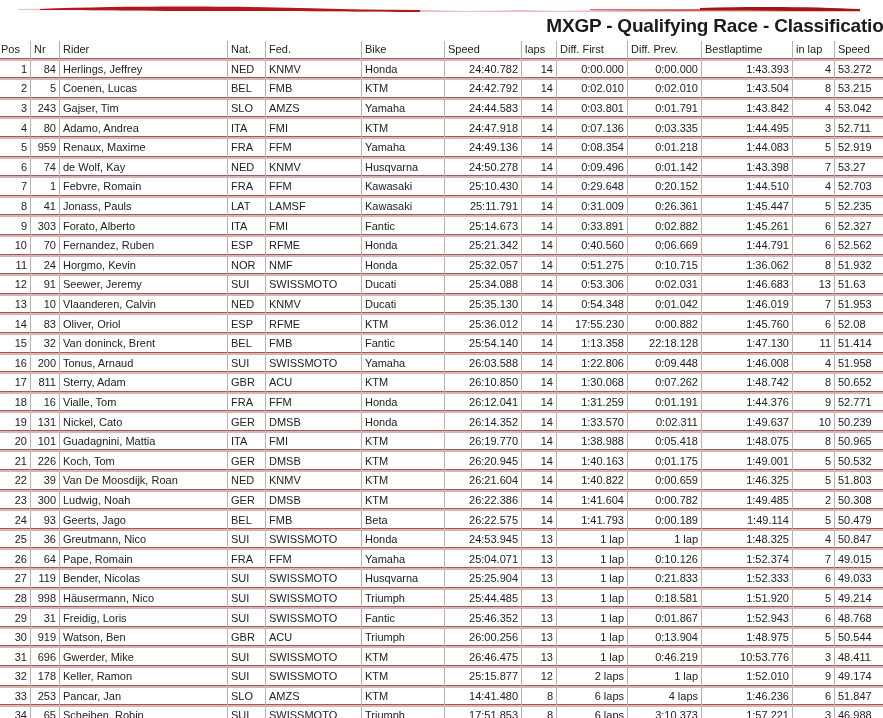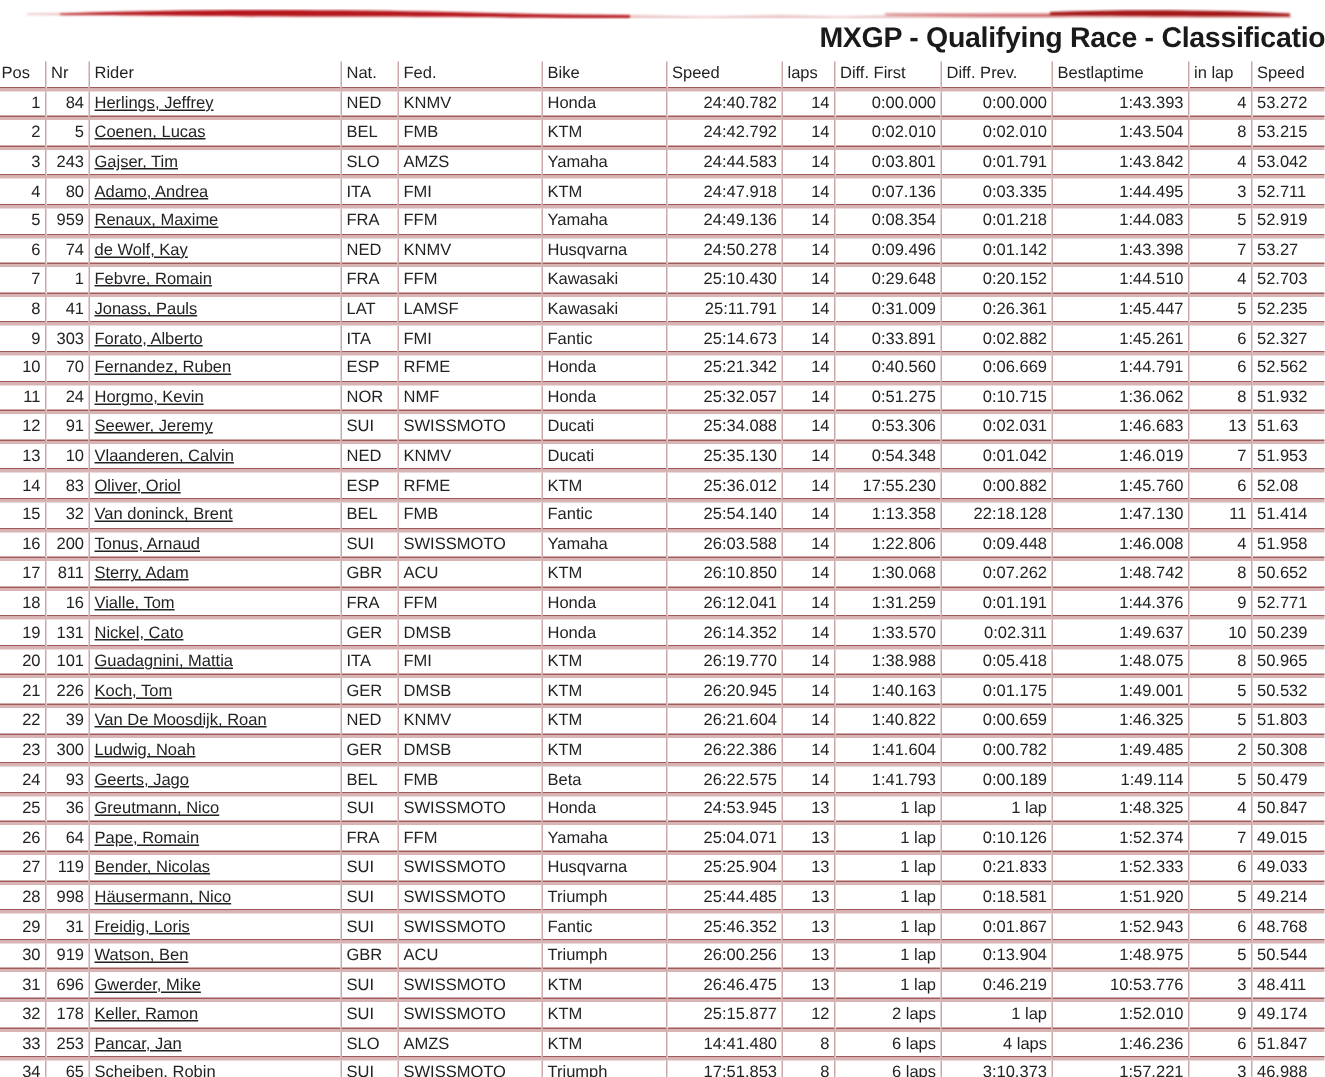--- a/index.html
+++ b/index.html
@@ -3,21 +3,21 @@
   <meta charset="utf-8">
   <style>
     html, body { margin: 0; padding: 0; background: #ffffff; }
     body { width: 883px; height: 718px; overflow: hidden; position: relative; font-family: "Liberation Sans", "DejaVu Sans", sans-serif; color: #222; }
     .banner { position: absolute; left: 0; top: 0; width: 883px; height: 16px; }
     .title { position: absolute; left: 0; top: 15px; width: 883px; text-align: right; font-size: 19px; font-weight: bold; color: #1a1a1a; letter-spacing: -0.2px; margin-left: 12px; }
     table.results { position: absolute; left: -2px; top: 41px; border-collapse: separate; border-spacing: 0; font-size: 11px; table-layout: fixed; width: 887px; }
     table.results th, table.results td { height: 17.6px; padding: 0 3px; white-space: nowrap; overflow: hidden; border-left: 1px solid #c9a9a9; border-bottom: 2px solid #d9b4b4; box-shadow: inset 0 -1px 0 #a05a5a; line-height: 17px; }
     table.results th { font-weight: normal; text-align: left; color: #222; }
     table.results td.num { text-align: right; }
-    table.results td.rider a { color: #222; text-decoration: underline; cursor: pointer; }
+    table.results td.rider a { color: #222; cursor: pointer; }
     table.results tr th:first-child, table.results tr td:first-child { border-left: none; }
   </style>
 </head>
 <body>
 
 <svg class="banner" viewBox="0 0 883 16" preserveAspectRatio="none">
   <defs>
     <filter id="blur1">
         <feGaussianBlur stdDeviation="0.6"></feGaussianBlur>
       </filter>

